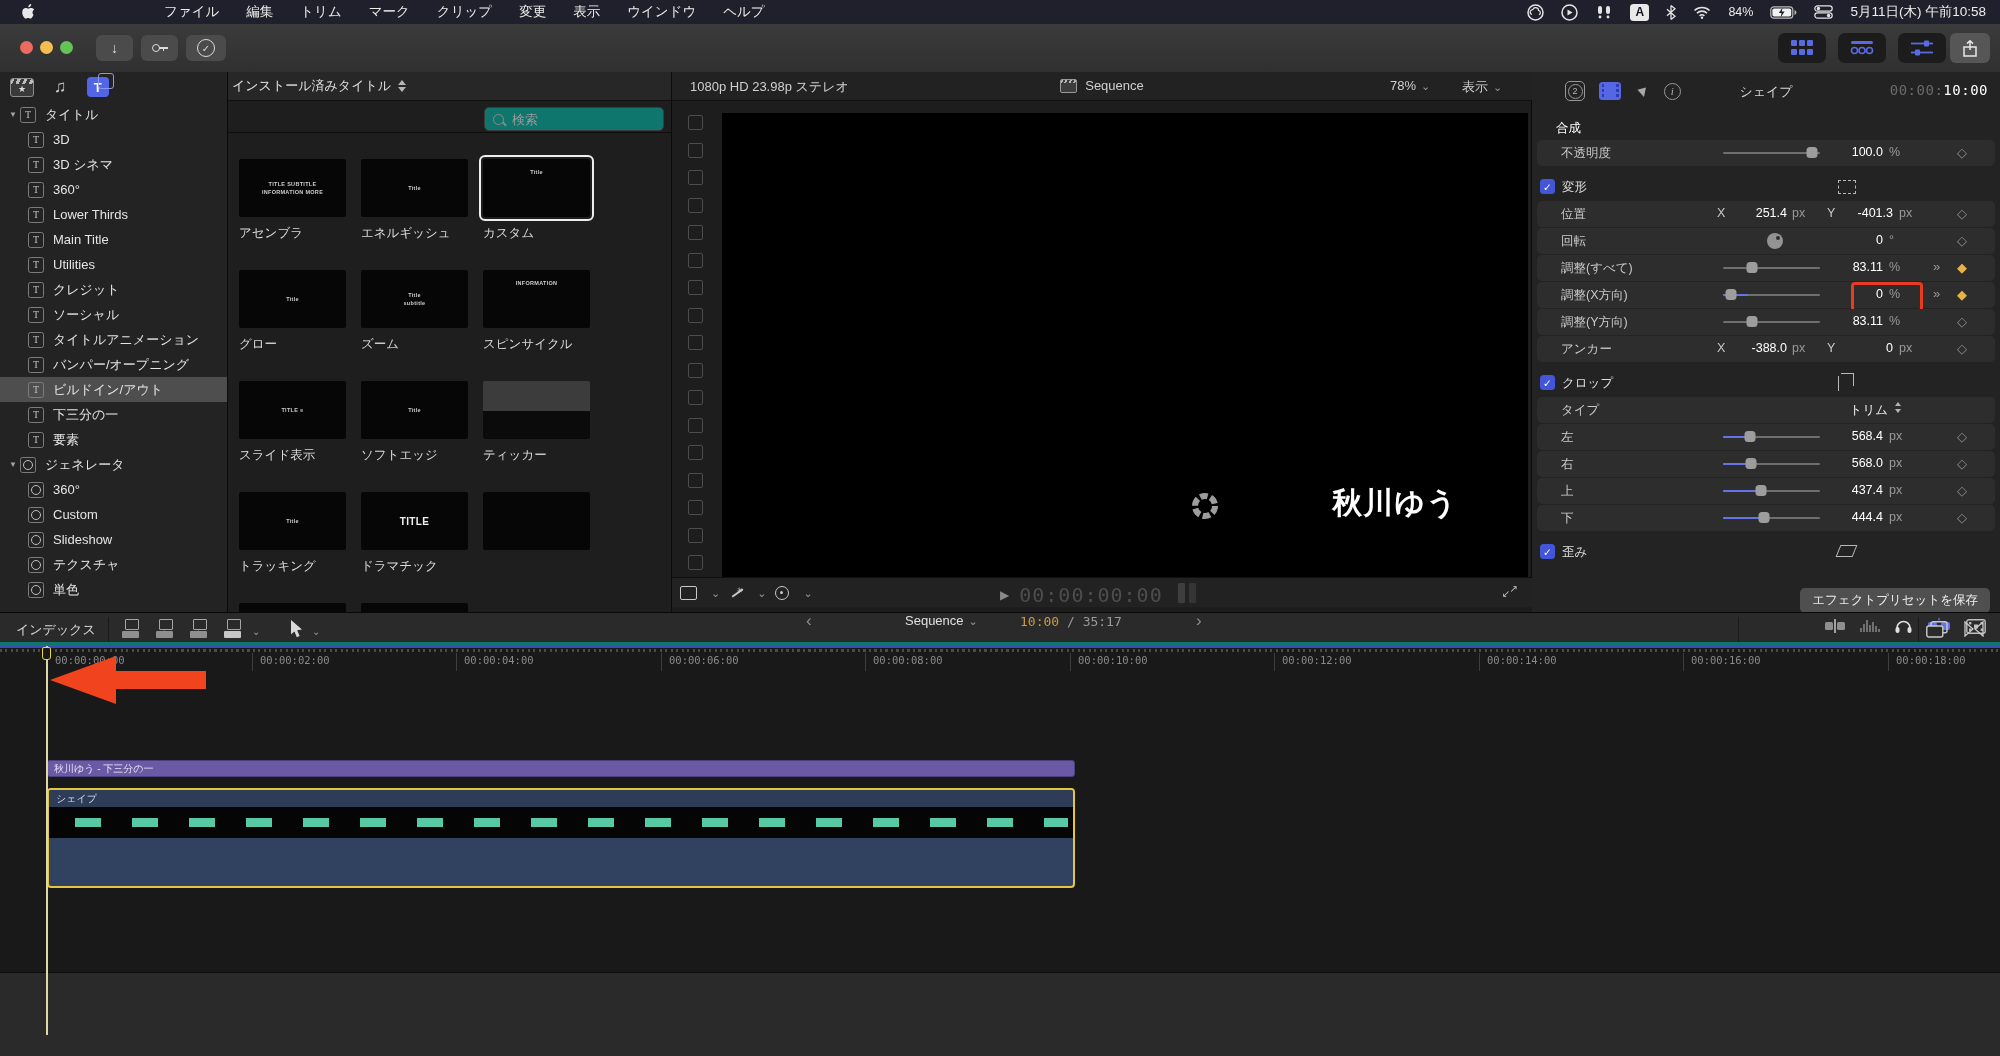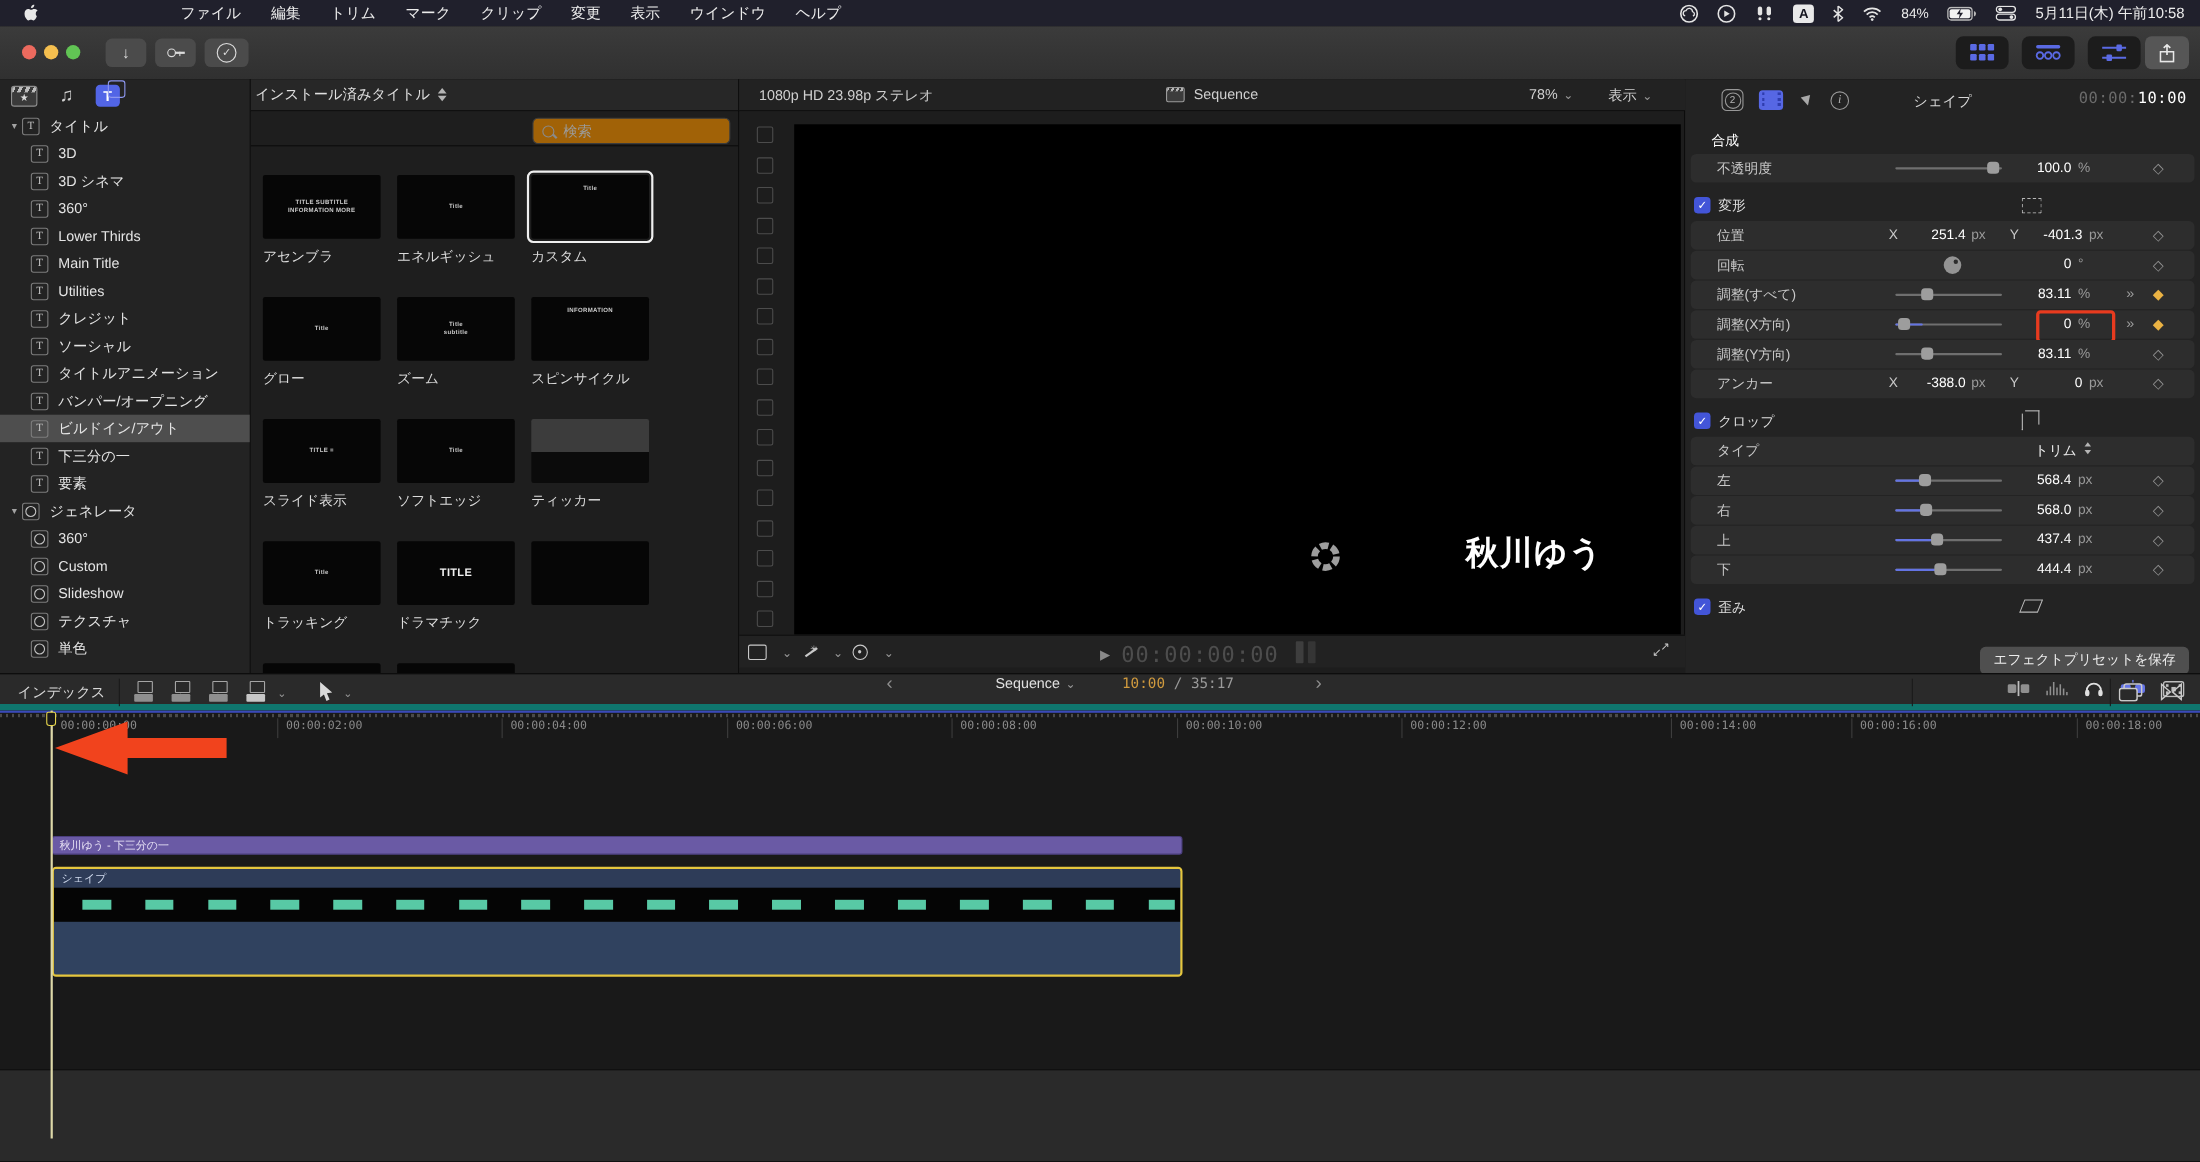--- a/index.html
+++ b/index.html
@@ -67,21 +67,21 @@
   .trow.selected{background:#4e4e4e;}
 
   
   .br-head{position:absolute;left:0;top:0;width:444px;height:28px;background:#272727;border-bottom:1px solid #101010;
            display:flex;align-items:center;color:#e0e0e0;}
   .br-head .t{margin-left:4px;}
   .stepchev{display:inline-flex;flex-direction:column;gap:2px;margin-left:7px;}
   .stepchev i{width:0;height:0;border-left:4px solid transparent;border-right:4px solid transparent;}
   .stepchev .up{border-bottom:5px solid #b5b5b5;}
   .stepchev .dn{border-top:5px solid #b5b5b5;}
-  .searchwrap{position:absolute;left:256px;top:35px;width:178px;height:22px;background:#a16207;
+  .searchwrap{position:absolute;left:256px;top:35px;width:178px;height:22px;background:#0f766e;
               border:1px solid #3c3c3c;border-radius:5px;display:flex;align-items:center;}
   .magicon{width:9px;height:9px;border:1.5px solid #8a8a8a;border-radius:50%;margin:0 6px 0 8px;position:relative;flex:none;}
   .magicon::after{content:"";position:absolute;left:8px;top:8px;width:5px;height:1.5px;background:#8a8a8a;transform:rotate(45deg);}
   .searchwrap input{background:none;border:none;outline:none;color:#cfcfcf;font-size:13px;width:130px;
                     font-family:"Liberation Sans",sans-serif;}
   .searchwrap input::placeholder{color:#9b9b9b;}
   .br-sep{position:absolute;left:0;top:60px;width:444px;height:1px;background:#0d0d0d;}
   .grid{position:absolute;left:11px;top:87px;display:grid;grid-template-columns:repeat(3,107px);
         column-gap:15px;row-gap:28px;}
   .cell{width:107px;}
@@ -181,21 +181,21 @@
   .rowchev .up{border-bottom:4.5px solid #b5b5b5;margin-bottom:2.5px;}
   .rowchev .dn{border-top:4.5px solid #b5b5b5;}
   .dial{position:absolute;left:230px;top:5px;width:16px;height:16px;border-radius:50%;background:#939393;}
   .dial::after{content:"";position:absolute;left:9px;top:3px;width:4px;height:4px;border-radius:50%;background:#2d2d2d;}
   .redbox{position:absolute;left:314px;top:0px;width:66px;height:24px;border:3px solid #e83b1f;border-radius:4px;}
   .savebtn{position:absolute;right:10px;top:516px;background:#4f4f4f;border-radius:5px;color:#ececec;
            padding:4px 12px;font-size:12.5px;}
 
   
   #tltoolbar{position:absolute;left:0;top:612px;width:2000px;height:34px;background:#2a2a2a;
-             border-top:1px solid #080808;border-bottom:6px solid #0f766e;box-sizing:border-box;}
+             border-top:1px solid #080808;border-bottom:4px solid #0f766e;box-sizing:border-box;}
   .idxbtn{position:absolute;left:16px;top:8px;color:#d8d8d8;}
   .tt-div{position:absolute;top:4px;width:1px;height:25px;background:#1a1a1a;}
   .editic{position:absolute;top:6px;width:22px;height:20px;}
   .editic .tr{position:absolute;left:3px;top:0;width:12px;height:9px;border:1.5px solid #a5a5a5;border-radius:1px;}
   .editic .br{position:absolute;left:0;top:12px;width:17px;height:7px;background:#8f8f8f;border-radius:1px;}
   .editic .ar{position:absolute;left:6px;top:8px;color:#a5a5a5;font-size:9px;}
   .ttchev{position:absolute;top:13px;color:#979797;font-size:10px;}
   .tc-nav{position:absolute;top:-2px;color:#8e8e8e;font-size:17px;}
   .seqwrap{position:absolute;left:905px;top:0;color:#e0e0e0;}
   .tlclock{position:absolute;left:1020px;top:1px;font-size:13px;}
@@ -207,21 +207,21 @@
   
   #timeline{position:absolute;left:0;top:646px;width:2000px;height:410px;background:#191919;}
   .tl-topline{position:absolute;left:0;top:0;width:2000px;height:2px;background:#3b4ab8;}
   .tl-dots{position:absolute;left:0;top:3px;width:2000px;height:3px;
            background:repeating-linear-gradient(90deg,#4a4a4a 0 2px,transparent 2px 5.5px);}
   .ruler{position:absolute;left:0;top:2px;width:2000px;height:26px;}
   .rtick{position:absolute;top:5px;height:18px;border-left:1px solid #3d3d3d;padding-left:7px;
          font-family:"DejaVu Sans Mono",monospace;font-size:10.5px;color:#8a8a8a;white-space:nowrap;line-height:14px;}
   .rtick:nth-of-type(1){left:47px;} .rtick:nth-of-type(2){left:252px;} .rtick:nth-of-type(3){left:456px;}
   .rtick:nth-of-type(4){left:661px;} .rtick:nth-of-type(5){left:865px;} .rtick:nth-of-type(6){left:1070px;}
-  .rtick:nth-of-type(7){left:1274px;} .rtick:nth-of-type(8){left:1479px;margin-left:40px;} .rtick:nth-of-type(9){left:1683px;}
+  .rtick:nth-of-type(7){left:1274px;} .rtick:nth-of-type(8){left:1479px;} .rtick:nth-of-type(9){left:1683px;}
   .rtick:nth-of-type(10){left:1888px;}
   .titleclip{position:absolute;left:47px;top:114px;width:1028px;height:17px;background:#6a5aa5;
              border:1px solid #4b3f7e;border-radius:3px;box-sizing:border-box;display:flex;align-items:center;}
   .titleclip span{font-size:10px;color:#e6e1f4;margin-left:6px;white-space:nowrap;}
   .shapeclip{position:absolute;left:47px;top:142px;width:1028px;height:100px;border:2px solid #e5c63e;
              border-radius:4px;box-sizing:border-box;overflow:hidden;background:#30425f;}
   .shapeclip .cliplabel{height:17px;background:#2e3c58;display:flex;align-items:center;}
   .shapeclip .cliplabel span{font-size:10px;color:#d2dcef;margin-left:7px;}
   .shapeclip .filmband{height:31px;background:#050505;position:relative;}
   .shapeclip .dashes{position:absolute;left:0;top:11px;width:100%;height:9px;

